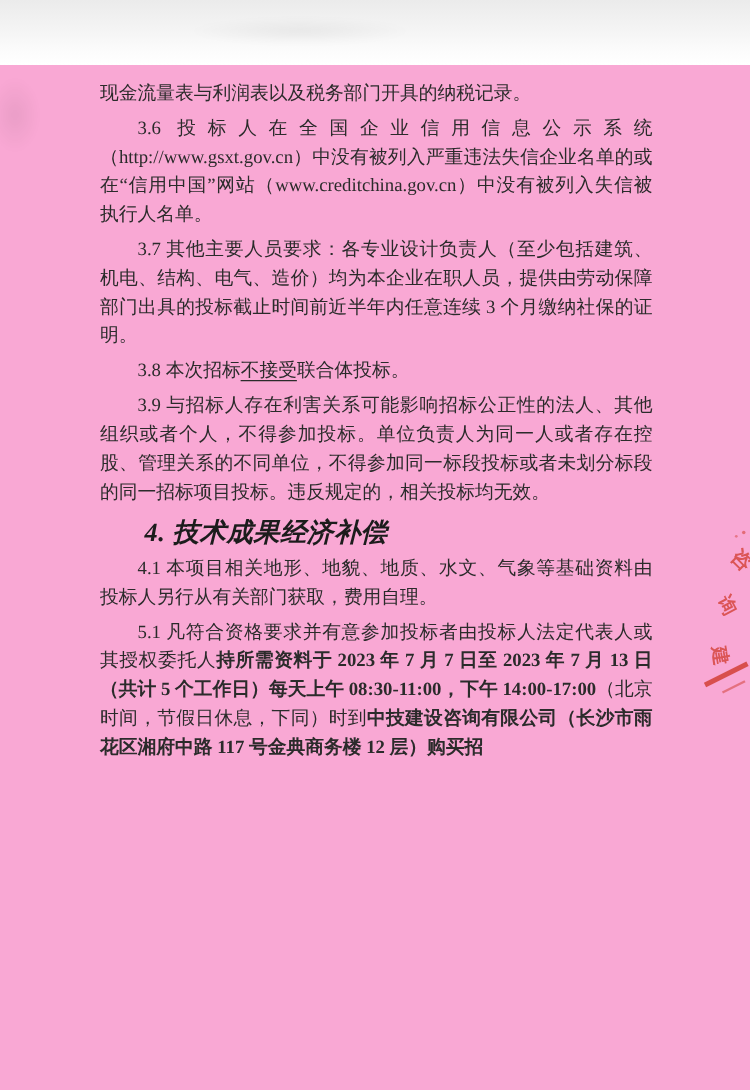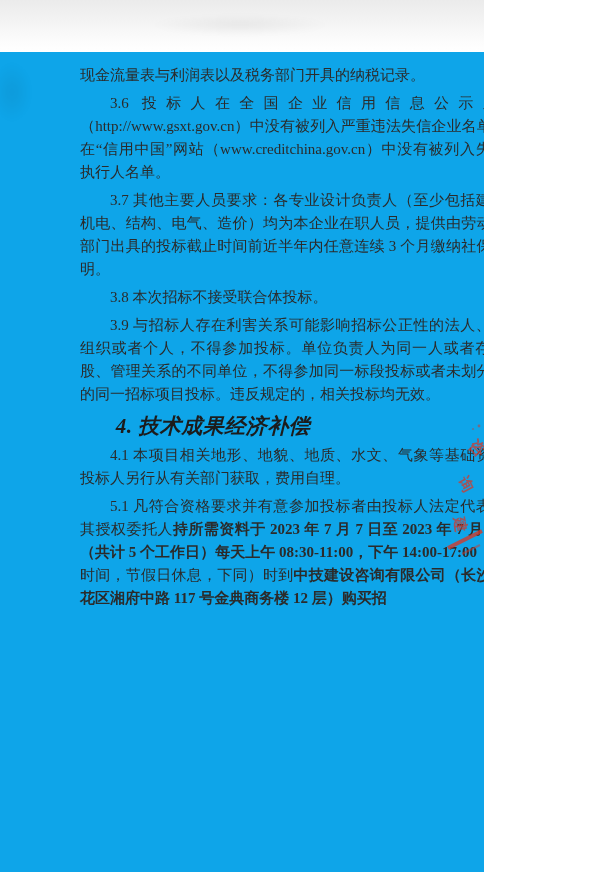--- a/index.html
+++ b/index.html
@@ -1,19 +1,19 @@
 <!DOCTYPE html>
 <html><head>
 <meta charset="utf-8">
 <style>
   html,body{margin:0;padding:0;background:#ffffff;}
   .page{
     position:relative;
-    width:484px;height:872px;
-    background:#0ea5e9;
+    width:600px;height:872px;
+    background:#f9a8d4;
     overflow:hidden;
     font-family:"Liberation Serif","DejaVu Serif",serif;
   }
   
   .scan-top{
     position:absolute;top:0;left:0;width:600px;height:52px;
     background:linear-gradient(180deg,#ebebeb 0%,#f3f3f3 40%,#fcfcfc 80%,#ffffff 100%);
   }
   .scan-blob-a{
     position:absolute;top:14px;left:150px;width:180px;height:22px;
@@ -30,21 +30,21 @@
     font-size:15px;line-height:23px;color:#2b2b2b;
     text-align:justify;
   }
   .para{margin:0 0 5px 0;}
   .para.indent{text-indent:2em;}
   .heading{
     font-size:21px;line-height:25px;font-weight:700;color:#1c1c1c;
     margin:8px 0 5px 0;text-indent:1.7em;letter-spacing:0.5px;font-style:italic;
   }
   .b{font-weight:700;}
-  .u{text-underline-offset:3px;}
+  .u{text-decoration:underline;text-underline-offset:3px;}
   
   .stamp{
     position:absolute;top:418px;right:0;width:40px;height:145px;
     overflow:hidden;pointer-events:none;
   }
   .stamp svg text{
     font-family:"Liberation Serif","DejaVu Serif",serif;
     font-weight:700;opacity:0.75;
   }
 </style>

